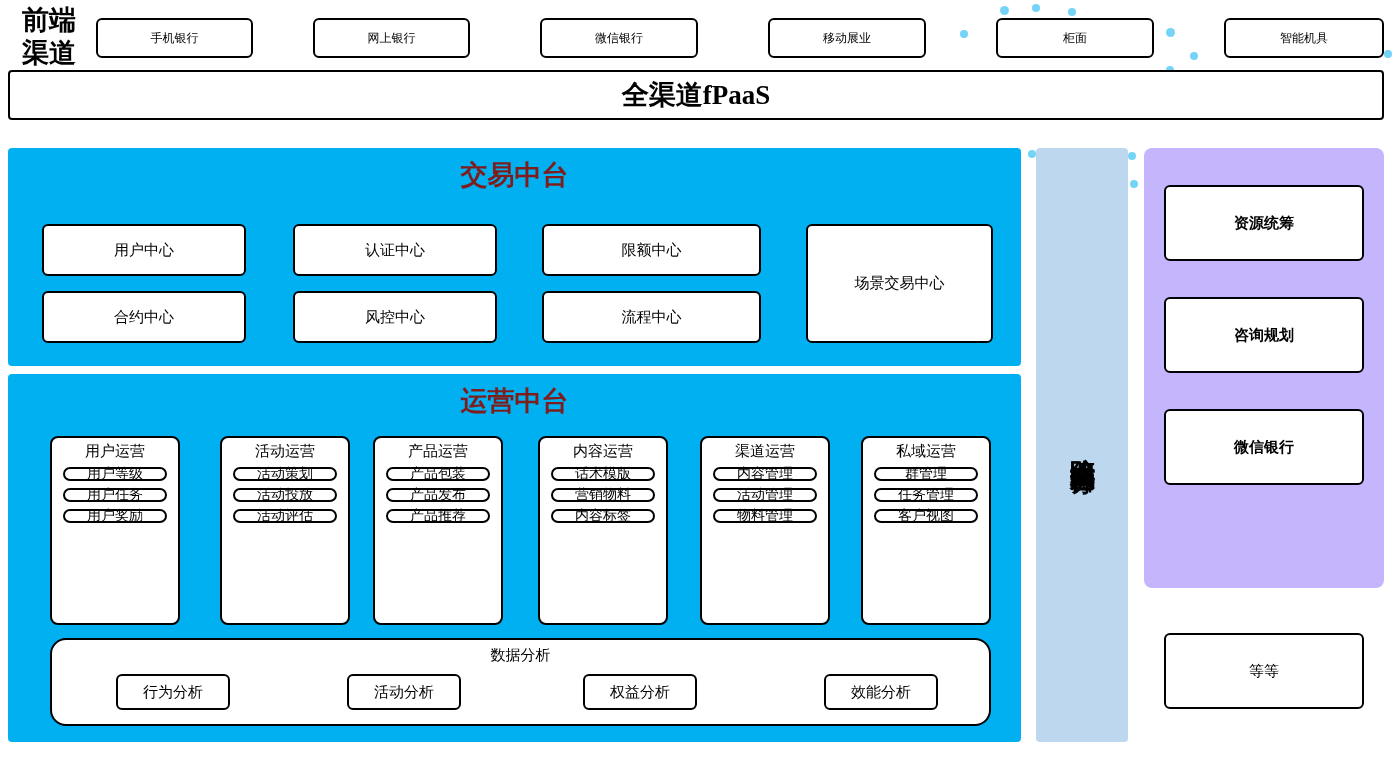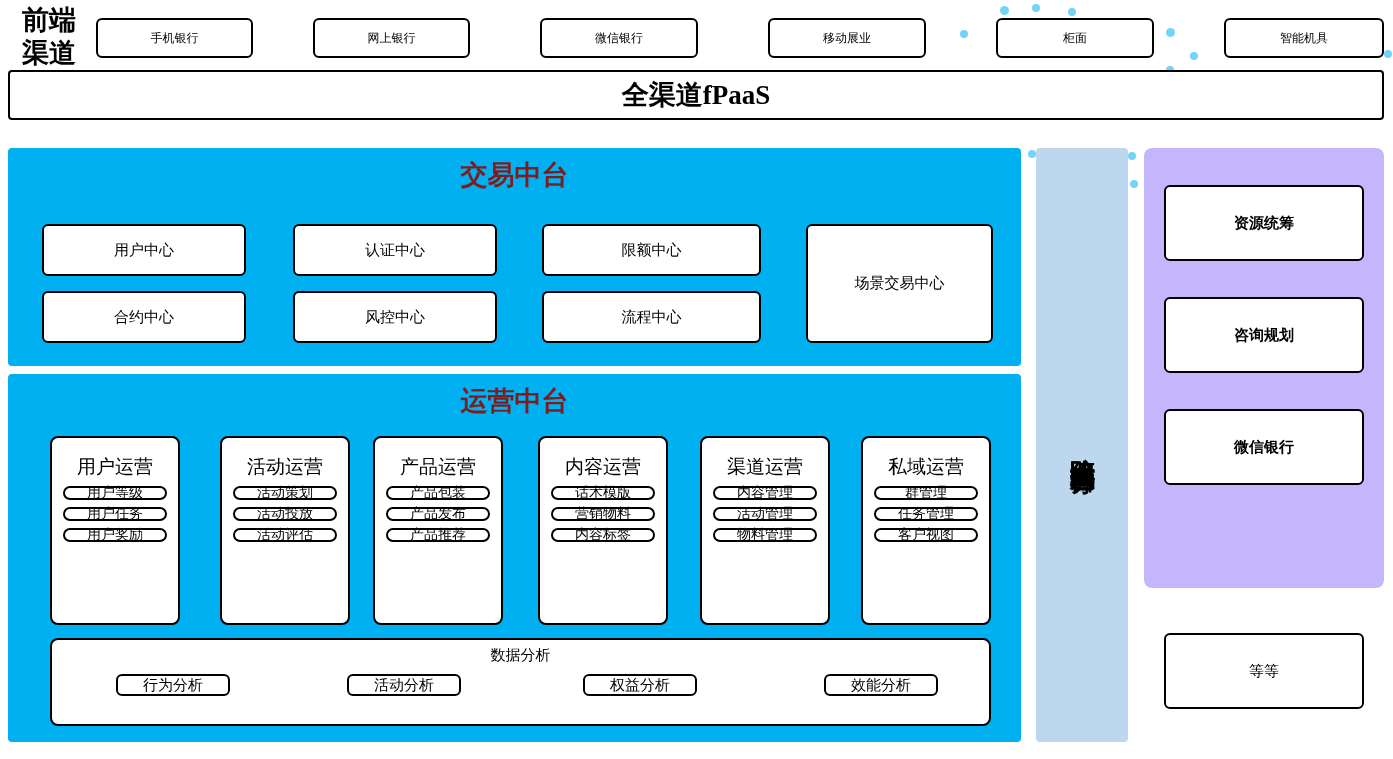--- a/index.html
+++ b/index.html
@@ -137,55 +137,55 @@
     box-sizing: border-box;
   }
   #oc0 { left: 42px;  }
   #oc1 { left: 212px; }
   #oc2 { left: 365px; }
   #oc3 { left: 530px; }
   #oc4 { left: 692px; }
   #oc5 { left: 853px; }
   .ops-col-title {
     text-align: center;
-    font-size: 19px;
-    margin-top: 16px;
+    font-size: 15px;
+    margin-top: 4px;
     margin-bottom: 6px;
   }
   .ops-item {
     margin: 0 auto 7px auto;
     width: 104px;
     height: 14px;
     font-size: 14px;
     border-width: 2px;
     border-radius: 8px;
   }
 
   
   #data-strip {
     position: absolute;
     left: 42px;
     top: 264px;
     width: 941px;
     height: 88px;
     background: #ffffff;
     border: 2px solid #000000;
-    border-radius: 8px;
+    border-radius: 16px;
     box-sizing: border-box;
   }
   #data-strip-title {
     text-align: center;
     font-size: 15px;
     margin-top: 6px;
   }
   .data-item {
     position: absolute;
     top: 34px;
     width: 114px;
-    height: 22px;
+    height: 36px;
     font-size: 15px;
     border-radius: 6px;
   }
   #di0 { left: 64px;  }
   #di1 { left: 295px; }
   #di2 { left: 531px; }
   #di3 { left: 772px; }
 
   
   #accompany-col {

